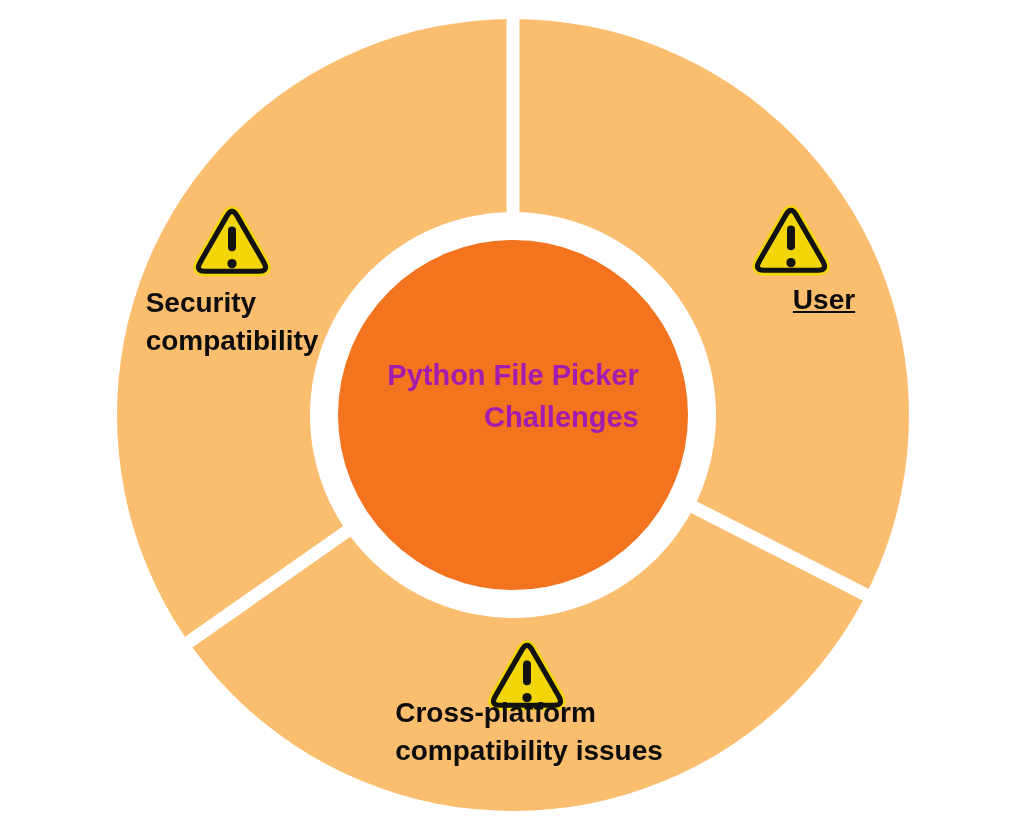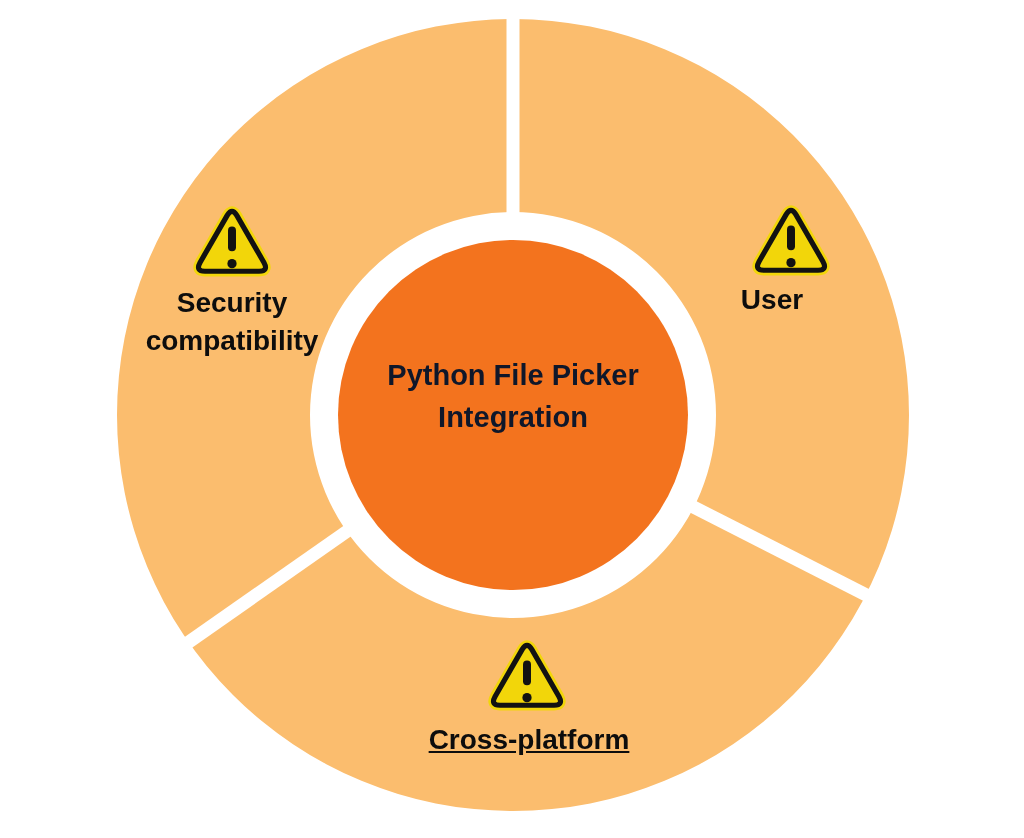--- a/index.html
+++ b/index.html
@@ -10,40 +10,39 @@
     background:#ffffff;
     overflow:hidden;
     font-family:"Liberation Sans", sans-serif;
   }
   .donut-svg{position:absolute;left:0;top:0;}
   .center-title{
     position:absolute;
     left:513px;
     top:354px;
     transform:translateX(-50%);
-    text-align:center;
+    text-align:right;
     font-size:29px;
     line-height:42px;
     font-weight:700;
-    color:#0f172a;
+    color:#a21caf;
     white-space:nowrap;
   }
   .seg-label{
     position:absolute;
     transform:translateX(-50%);
-    text-align:center;
     font-size:28px;
     line-height:38px;
     font-weight:700;
     color:#0d0d0d;
     white-space:nowrap;
   }
   #label-security{left:232px;top:284px;}
-  #label-user{left:772px;top:281px;}
-  #label-cross{left:529px;top:721px;text-decoration:underline;}
+  #label-user{left:824px;top:281px;text-decoration:underline;}
+  #label-cross{left:529px;top:694px;}
   .warn-icon{position:absolute;width:80px;height:75px;overflow:visible;}
   #icon-security{left:192px;top:205px;}
   #icon-user{left:751px;top:204px;}
   #icon-cross{left:487px;top:639px;}
 </style>
 </head>
 <body>
 
 <div class="canvas">
 
@@ -66,21 +65,21 @@
 
     <line x1="513" y1="225" x2="513" y2="10" stroke-width="13" stroke="#ffffff"></line>
     <line x1="357.4" y1="524.0" x2="181.2" y2="647.3" stroke-width="13" stroke="#ffffff"></line>
     <line x1="682.3" y1="501.3" x2="873.9" y2="598.9" stroke-width="13" stroke="#ffffff"></line>
 
     <circle cx="513" cy="415" r="175" fill="#F3731E"></circle>
   </svg>
 
   <div class="center-title">
     <div>Python File Picker</div>
-    <div>Integration</div>
+    <div>Challenges</div>
   </div>
 
   <svg class="warn-icon" id="icon-security" viewBox="0 0 100 94">
     <use href="#warn-triangle"></use>
   </svg>
   <svg class="warn-icon" id="icon-user" viewBox="0 0 100 94">
     <use href="#warn-triangle"></use>
   </svg>
   <svg class="warn-icon" id="icon-cross" viewBox="0 0 100 94">
     <use href="#warn-triangle"></use>
@@ -90,15 +89,16 @@
     <div>Security</div>
     <div>compatibility</div>
   </div>
 
   <div class="seg-label" id="label-user">
     <div>User</div>
   </div>
 
   <div class="seg-label" id="label-cross">
     <div>Cross-platform</div>
+    <div>compatibility issues</div>
   </div>
 
 </div>
 
 </body></html>

